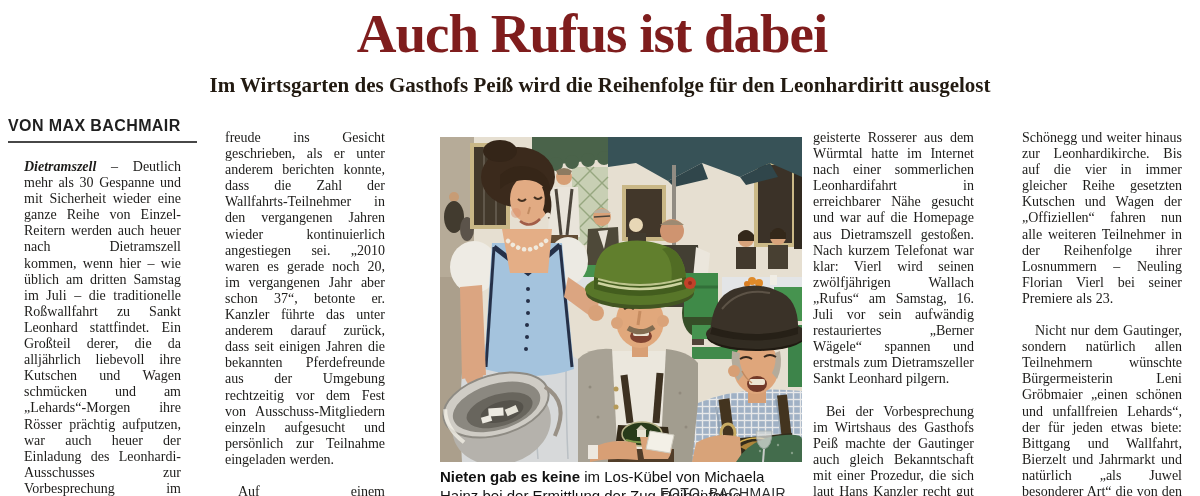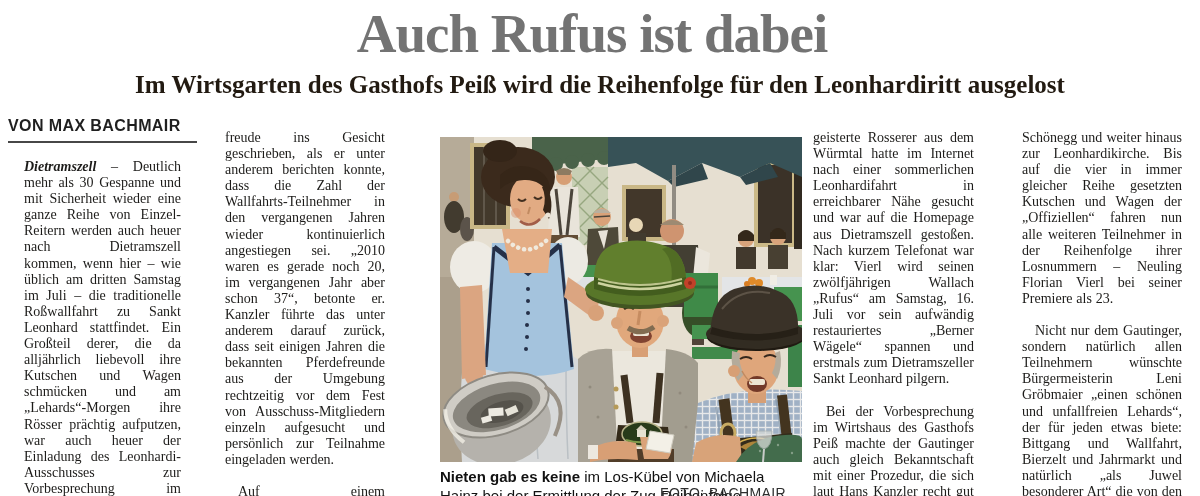--- a/index.html
+++ b/index.html
@@ -1,22 +1,22 @@
 <!DOCTYPE html>
 <html lang="de"><head>
 <meta charset="utf-8">
 <style>
   html,body{margin:0;padding:0;background:#ffffff;}
   .page{position:relative;width:1200px;height:496px;background:#ffffff;overflow:hidden;
         font-family:"Liberation Serif",serif;color:#1d1712;}
   .headline{position:absolute;left:0;right:16px;top:4px;margin:0;text-align:center;
         font-family:"Liberation Serif",serif;font-weight:bold;font-size:55px;line-height:60px;
-        letter-spacing:-1px;color:#737373;}
+        letter-spacing:-1px;color:#7f1d1d;}
   .subhead{position:absolute;left:0;right:0;top:72px;margin:0;text-align:center;
-        font-family:"Liberation Serif",serif;font-weight:bold;font-size:25px;line-height:26px;
+        font-family:"Liberation Serif",serif;font-weight:bold;font-size:21px;line-height:26px;
         color:#221a11;}
   .col{position:absolute;top:114px;height:382px;overflow:hidden;}
   .col-1{left:8px;width:189px;}
   .col-2{left:209px;width:192px;}
   .col-3{left:797px;width:193px;}
   .col-4{left:1006px;width:192px;}
   .byline{font-family:"Liberation Sans",sans-serif;font-weight:bold;font-size:16px;
         letter-spacing:.4px;color:#1f1f1f;padding:3px 0 6px 0;}
   .byline-rule{border:0;border-top:2px solid #474747;margin:0 0 10px 0;}
   .colbody p{margin:16px;text-align:justify;font-size:14px;line-height:16.1px;color:#1c1b19;

